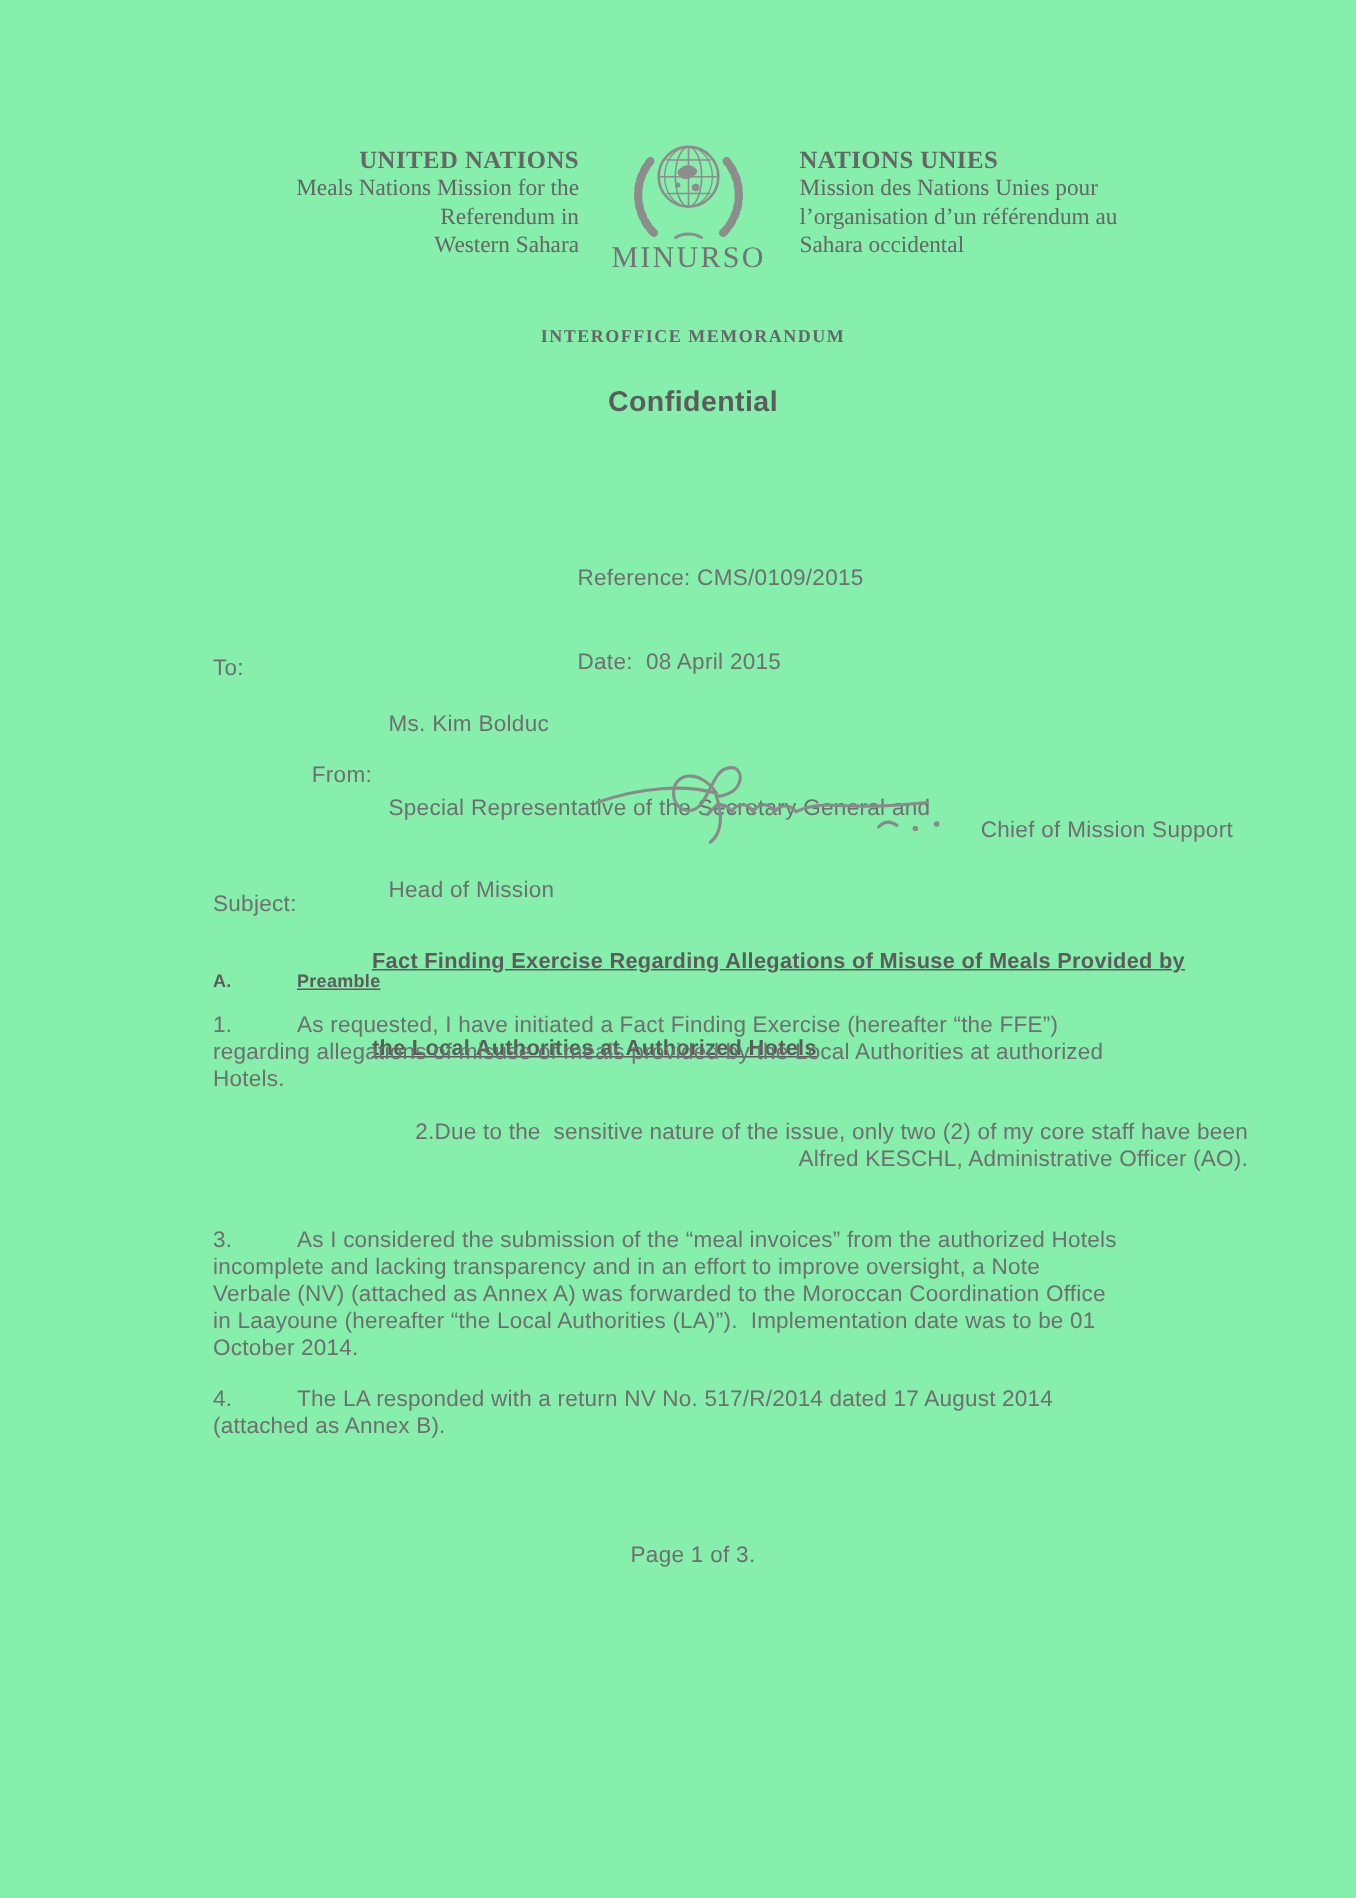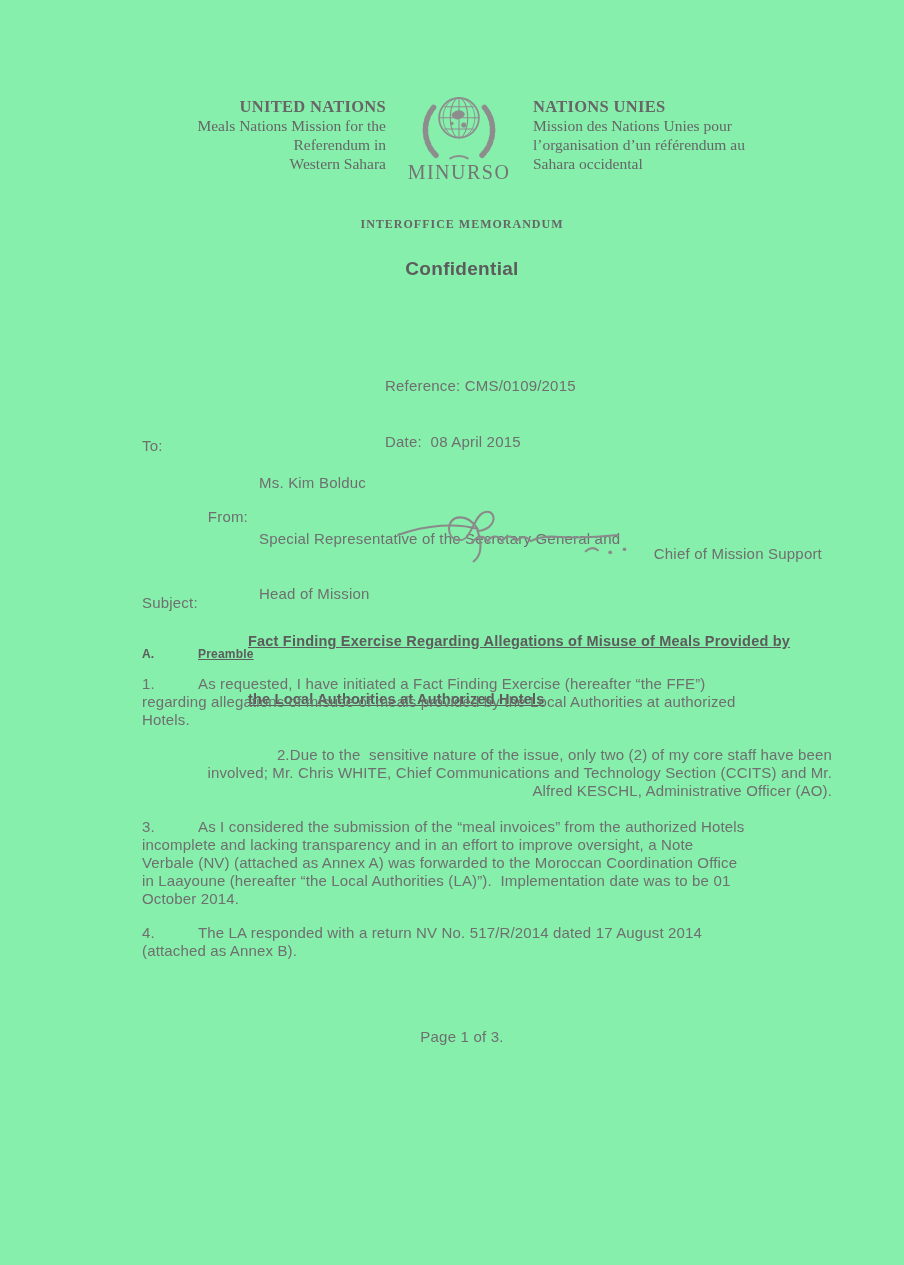--- a/index.html
+++ b/index.html
@@ -161,21 +161,20 @@
   </div>
 
   <div class="para para-1">
     <div class="pline"><span class="pnum">1.</span><span>As requested, I have initiated a Fact Finding Exercise (hereafter “the FFE”)</span></div>
     <div class="pline">regarding allegations of misuse of meals provided by the Local Authorities at authorized</div>
     <div class="pline">Hotels.</div>
   </div>
 
   <div class="para para-2">
     <div class="pline"><span class="pnum">2.</span><span>Due to the  sensitive nature of the issue, only two (2) of my core staff have been</span></div>
-    <div class="pline">involved; Mr. Chris WHITE, Chief Communications and Technology Section (CCITS) and Mr.</div>
     <div class="pline">Alfred KESCHL, Administrative Officer (AO).</div>
   </div>
 
   <div class="para para-3">
     <div class="pline"><span class="pnum">3.</span><span>As I considered the submission of the “meal invoices” from the authorized Hotels</span></div>
     <div class="pline">incomplete and lacking transparency and in an effort to improve oversight, a Note</div>
     <div class="pline">Verbale (NV) (attached as Annex A) was forwarded to the Moroccan Coordination Office</div>
     <div class="pline">in Laayoune (hereafter “the Local Authorities (LA)”).  Implementation date was to be 01</div>
     <div class="pline">October 2014.</div>
   </div>

